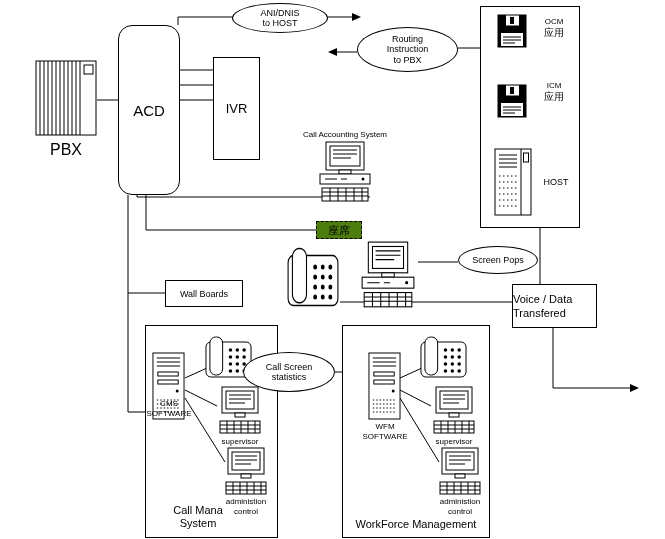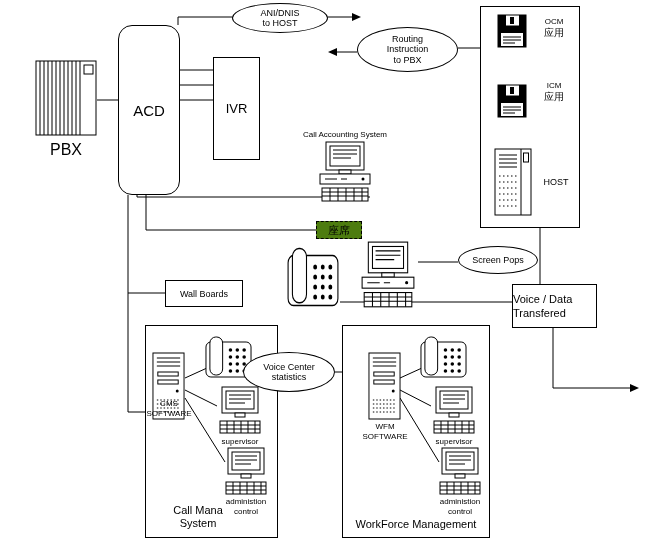--- a/index.html
+++ b/index.html
@@ -262,17 +262,17 @@
   </div>
   <div class="abs ellipse b f9" style="left:357px;top:27px;width:101px;height:45px">
     <div>Routing</div>
     <div>Instruction</div>
     <div>to PBX</div>
   </div>
   <div class="abs ellipse f9" style="left:458px;top:246px;width:80px;height:28px">
     <div>Screen Pops</div>
   </div>
   <div class="abs ellipse f9" style="left:243px;top:352px;width:92px;height:40px">
-    <div>Voice Center</div>
+    <div>Call Screen</div>
     <div>statistics</div>
   </div>
 
 </div>
 
 </body></html>

